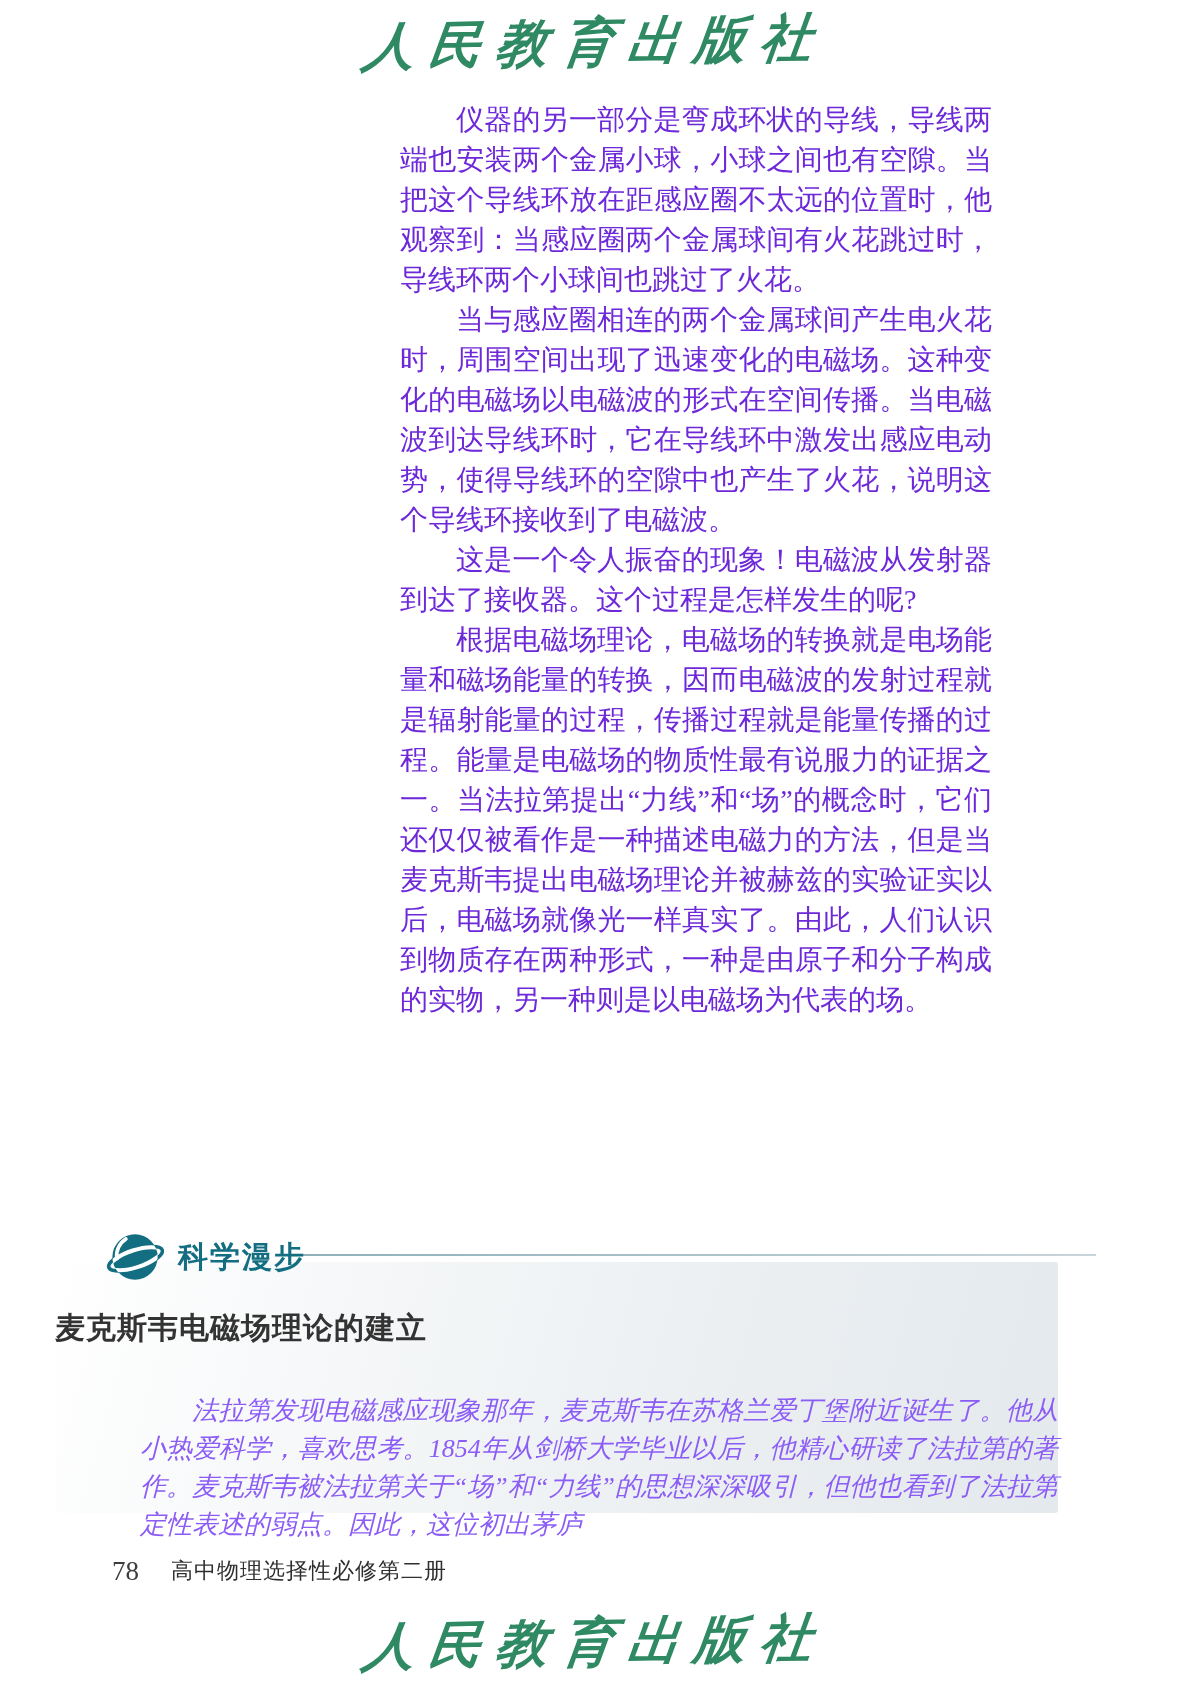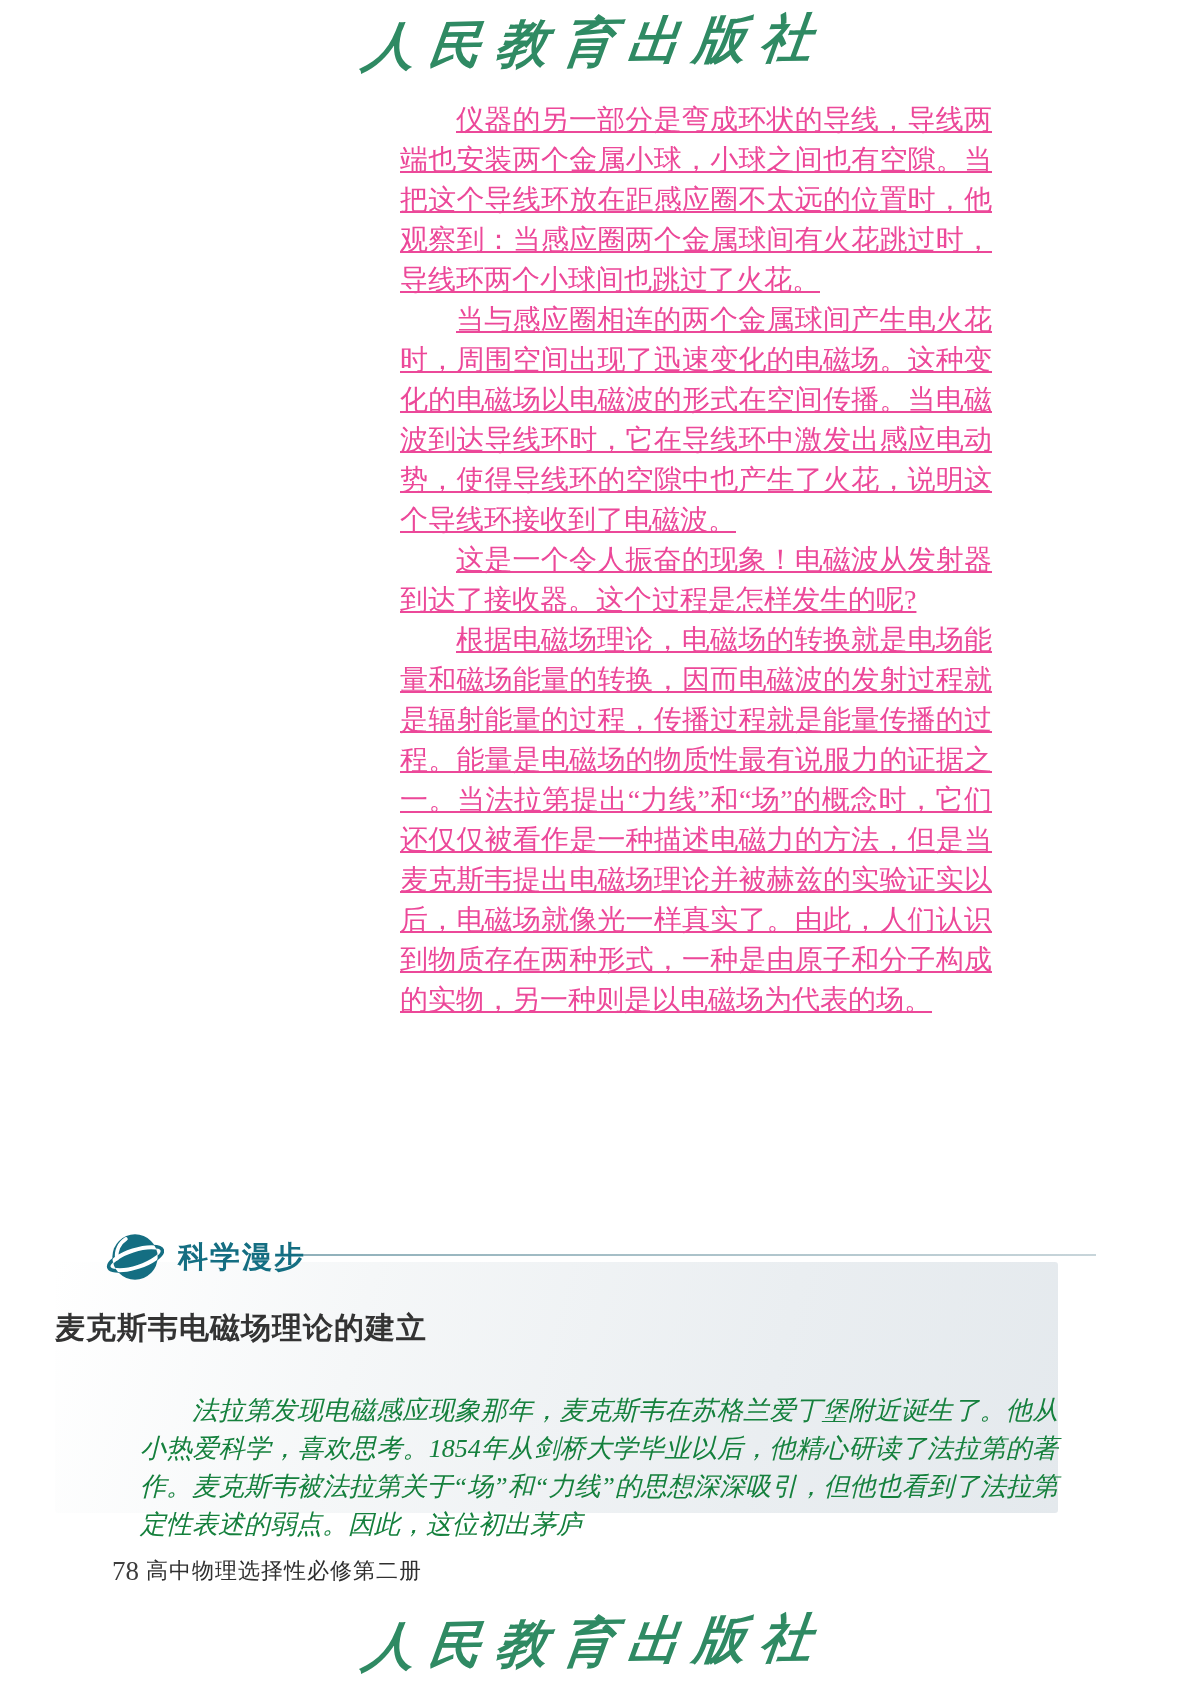--- a/index.html
+++ b/index.html
@@ -31,22 +31,21 @@
   }
   .pub-logo.top { top: 8px; }
   .pub-logo.bottom { top: 1608px; }
 
   
   .main-col {
     position: absolute;
     left: 400px;
     top: 100px;
     width: 592px;
-    color: #ec4899;
-    text-decoration: underline;
+    color: #6d28d9;
   }
   .body-p {
     font-size: 28px;
     line-height: 40px;
     text-align: justify;
     text-indent: 2em;
     font-family: "Liberation Serif", "DejaVu Serif", serif;
   }
   .var-c {
     font-style: italic;
@@ -108,40 +107,40 @@
   .sw-body {
     position: absolute;
     left: 140px;
     top: 1392px;
     width: 918px;
     font-size: 26px;
     line-height: 38px;
     text-align: justify;
     text-indent: 2em;
     font-style: italic;
-    color: #15803d;
+    color: #8b5cf6;
     font-family: "Liberation Serif", "DejaVu Serif", serif;
     z-index: 2;
   }
 
   
   .footer {
     position: absolute;
     left: 112px;
     top: 1556px;
     display: flex;
     align-items: flex-start;
   }
   .page-number {
     font-size: 27px;
     color: #3d3d3d;
     font-family: "Liberation Serif", "DejaVu Serif", serif;
   }
   .book-title {
-    margin-left: 7px;
+    margin-left: 32px;
     font-size: 22px;
     color: #2f2f2f;
     letter-spacing: 1px;
     font-family: "Liberation Serif", "DejaVu Serif", serif;
   }
 </style>
 </head>
 <body>
 
 <div class="page">

